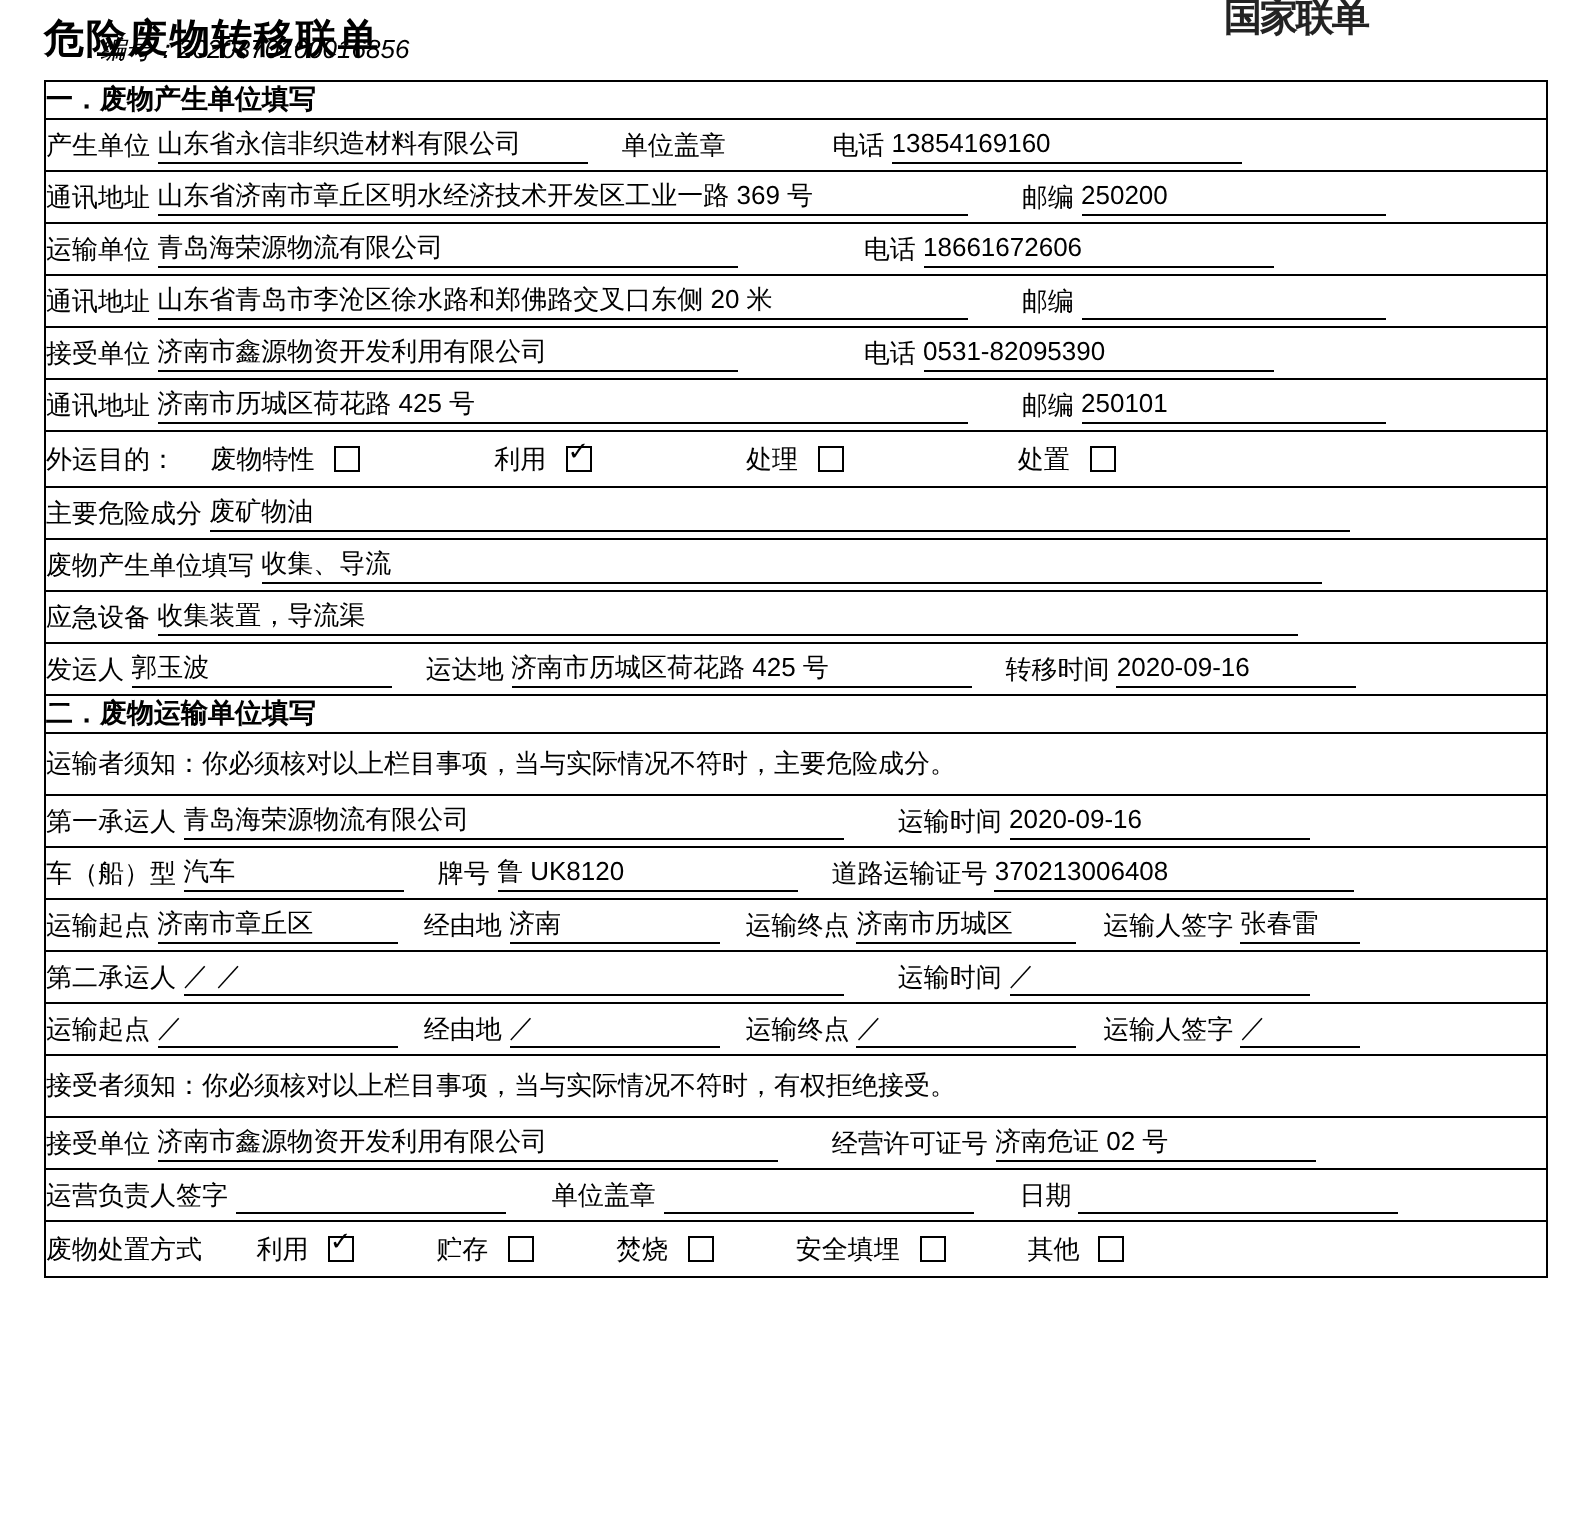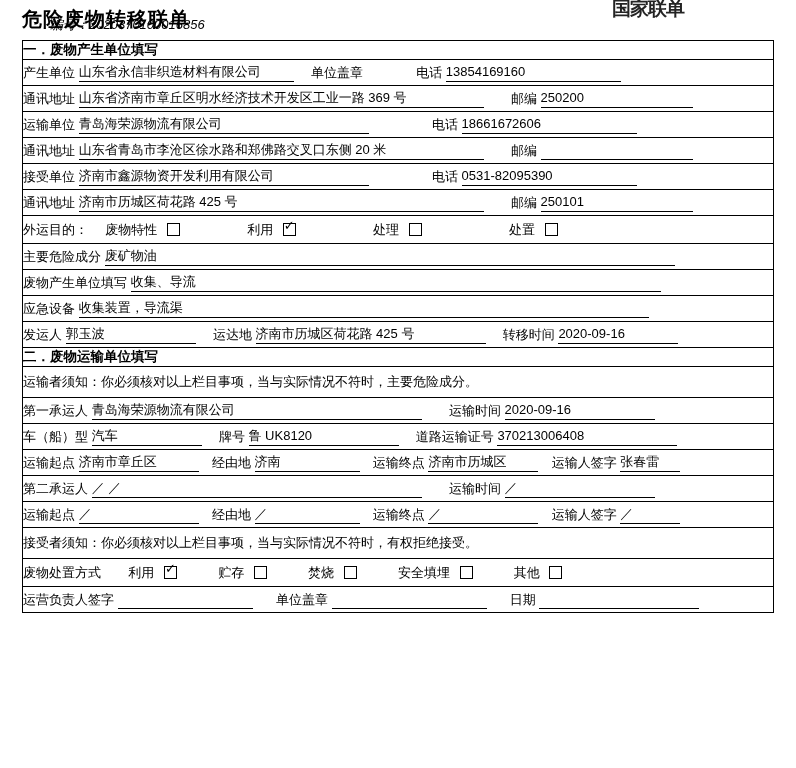--- a/index.html
+++ b/index.html
@@ -326,52 +326,61 @@
       <span class="gap" style="width:6px"></span>
       <span class="lbl">运输人签字</span>
       <span class="fld" style="width:60px">／</span>
     </td>
         </tr>
 
     <tr>
       <td class="note-cell" style="height:30px">接受者须知：你必须核对以上栏目事项，当与实际情况不符时，有权拒绝接受。</td>
     </tr>
 
-
-
-    <tr>
-          <td class="row-cell" style="height:27px">
-      <span class="lbl">废物处置方式</span>
-      <span class="gap" style="width:20px"></span>
-      <span class="lbl">利用</span>
-      <span class="cb checked"></span>
-      <span class="gap" style="width:34px"></span>
-      <span class="lbl">贮存</span>
-      <span class="cb"></span>
-      <span class="gap" style="width:34px"></span>
-      <span class="lbl">焚烧</span>
-      <span class="cb"></span>
-      <span class="gap" style="width:34px"></span>
-      <span class="lbl">安全填埋</span>
-      <span class="cb"></span>
-      <span class="gap" style="width:34px"></span>
-      <span class="lbl">其他</span>
-      <span class="cb"></span>
-    </td>
-        </tr>
+    <tr>
+          <td class="row-cell">
+      <span class="lbl">接受单位</span>
+      <span class="fld" style="width:310px">济南市鑫源物资开发利用有限公司</span>
+      <span class="gap" style="width:20px"></span>
+      <span class="lbl">经营许可证号</span>
+      <span class="fld" style="width:160px">济南危证 02 号</span>
+    </td>
+        </tr>
+
 
     <tr>
           <td class="row-cell">
       <span class="lbl">运营负责人签字</span>
       <span class="fld" style="width:135px"></span>
       <span class="gap" style="width:16px"></span>
       <span class="lbl">单位盖章</span>
       <span class="fld" style="width:155px"></span>
       <span class="gap" style="width:16px"></span>
       <span class="lbl">日期</span>
       <span class="fld" style="width:160px"></span>
     </td>
         </tr>
 
+    <tr>
+          <td class="row-cell" style="height:27px">
+      <span class="lbl">废物处置方式</span>
+      <span class="gap" style="width:20px"></span>
+      <span class="lbl">利用</span>
+      <span class="cb checked"></span>
+      <span class="gap" style="width:34px"></span>
+      <span class="lbl">贮存</span>
+      <span class="cb"></span>
+      <span class="gap" style="width:34px"></span>
+      <span class="lbl">焚烧</span>
+      <span class="cb"></span>
+      <span class="gap" style="width:34px"></span>
+      <span class="lbl">安全填埋</span>
+      <span class="cb"></span>
+      <span class="gap" style="width:34px"></span>
+      <span class="lbl">其他</span>
+      <span class="cb"></span>
+    </td>
+        </tr>
+
   </tbody>
     </table>
 
 </div>
 
 </body></html>

